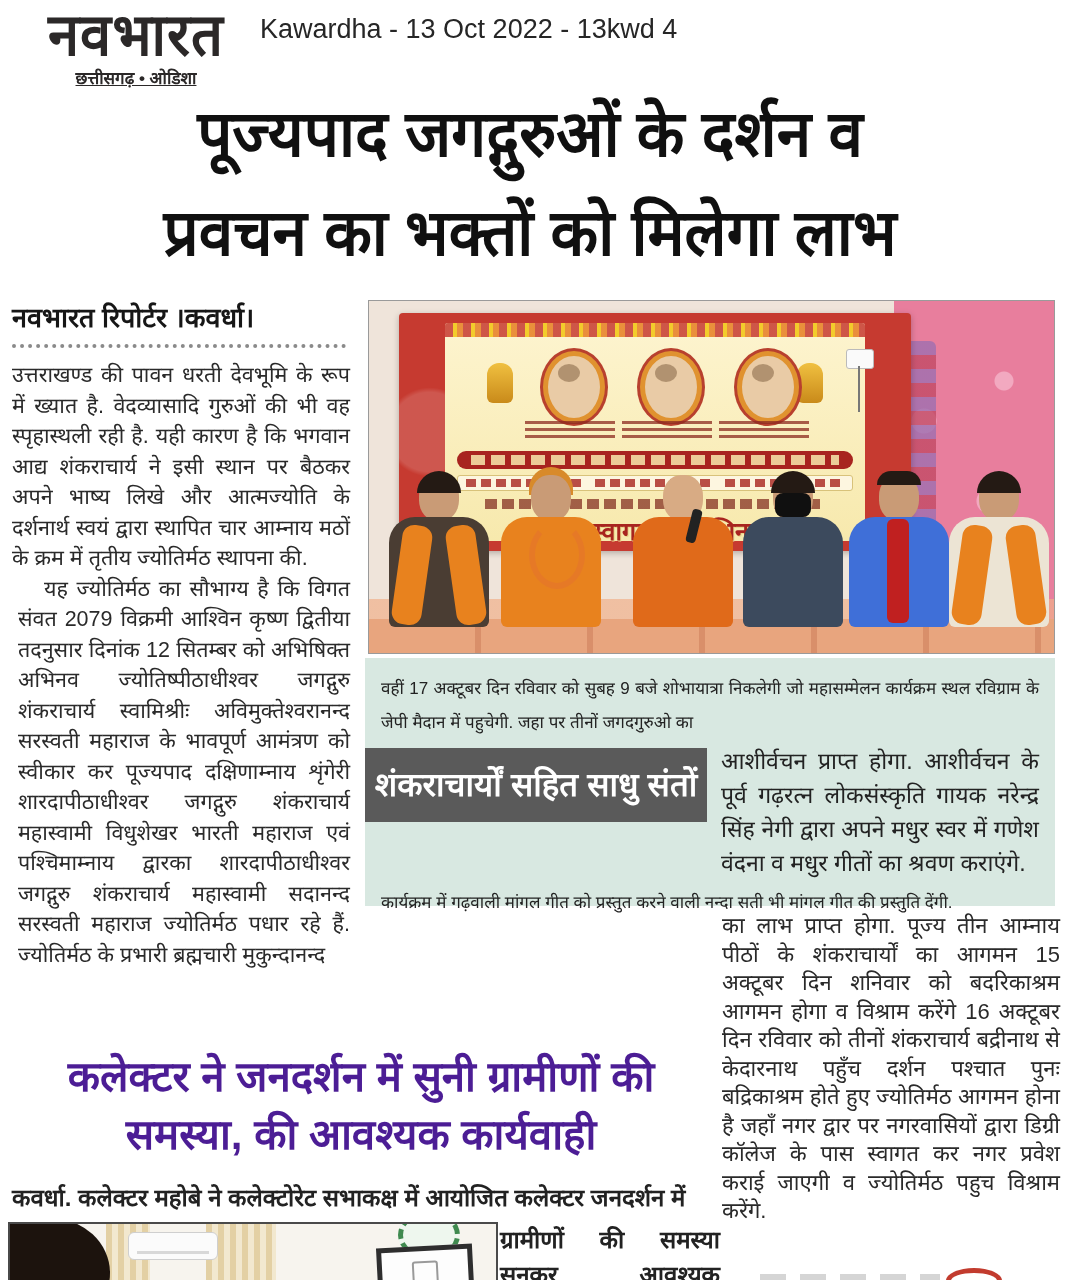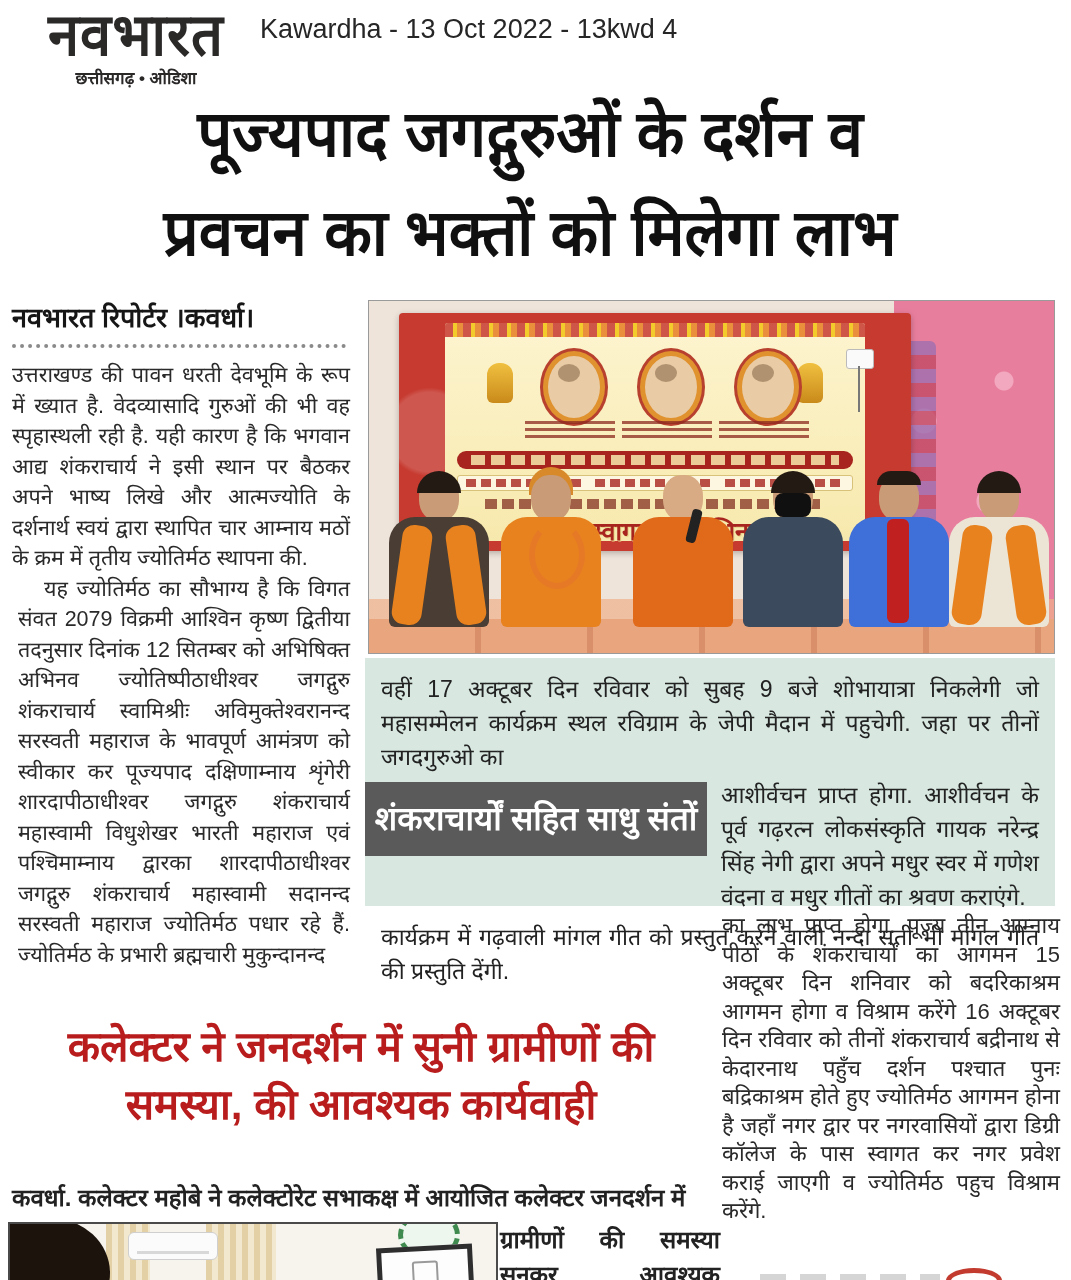--- a/index.html
+++ b/index.html
@@ -5,21 +5,21 @@
   html,body{margin:0;padding:0;background:#e9e9e9;}
   .page{
     position:relative;width:1071px;height:1280px;background:#ffffff;
     overflow:hidden;margin:0 auto;
     font-family:"Liberation Sans","DejaVu Sans",sans-serif;color:#1c1c1c;padding-left:40px;
   }
   
   .logo-block{position:absolute;left:10px;top:6px;width:252px;text-align:center;}
   .logo-main{font-size:56px;font-weight:800;letter-spacing:1px;color:#2b2828;line-height:58px;
     transform:scaleY(1.05);}
-  .logo-sub{font-size:17px;font-weight:700;color:#2b2828;margin-top:2px;}
+  .logo-sub{font-size:17px;font-weight:700;color:#2b2828;margin-top:2px;text-decoration:underline;}
   .dateline{position:absolute;left:260px;top:14px;font-size:27px;color:#262626;font-weight:500;}
   
   .headline1{position:absolute;left:0;top:88px;width:1060px;text-align:center;
     font-weight:800;color:#101010;font-size:62px;line-height:95px;transform:scaleY(1.04);}
   
   .edge-scroll{position:absolute;right:-14px;top:148px;width:30px;height:68px;
     background:#fdfdfd;border:2px solid #c9c9c9;border-radius:12px;}
   
   .byline{position:absolute;left:12px;top:298px;font-size:27px;font-weight:700;color:#161616;}
   .dotrule{position:absolute;left:12px;top:344px;width:334px;border-top:4px dotted #8a8a8a;}
@@ -85,29 +85,29 @@
   .mask{position:absolute;left:34px;top:18px;width:36px;height:24px;border-radius:8px;background:#101010;}
   .mic{position:absolute;left:58px;top:34px;width:10px;height:34px;background:#222;border-radius:4px;transform:rotate(14deg);}
   .scarf{position:absolute;left:40px;top:44px;width:22px;height:104px;background:#c02020;border-radius:6px;}
   .couch{position:absolute;left:0;right:0;bottom:0;height:34px;
     background:repeating-linear-gradient(90deg,#e8a57e 0 106px,#d98f6a 106px 112px);}
   .couch-back{position:absolute;left:0;right:0;bottom:28px;height:26px;
     background:repeating-linear-gradient(90deg,#f0b08a 0 96px,#e09a72 96px 110px);opacity:.7;}
   
   .green-sec{position:absolute;left:365px;top:658px;width:690px;height:248px;
     background:#d8e8e1;color:#222;}
-  .green-sec .gp{margin:0;padding:14px 16px 0 16px;font-size:23px;line-height:34px;text-align:justify;}
+  .green-sec .gp{margin:0;padding:14px 16px 0 16px;font-size:17px;line-height:34px;text-align:justify;}
   .green-row{display:flex;align-items:flex-start;}
   .callout{flex:0 0 330px;margin:8px 14px 6px 0;background:#5a5a5a;color:#ffffff;
     text-align:center;font-size:33px;font-weight:800;line-height:46px;padding:14px 6px;}
   .green-right{flex:1;padding:4px 16px 0 0;font-size:23px;line-height:34px;text-align:justify;}
   .gp.last{padding-top:6px;}
   
-  .headline2{position:absolute;left:0;top:1018px;width:722px;text-align:center;
-    font-weight:800;color:#b91c1c;font-size:42px;line-height:58px;}
+  .headline2{position:absolute;left:0;top:1048px;width:722px;text-align:center;
+    font-weight:800;color:#4c1d95;font-size:42px;line-height:58px;}
   
   .lead2{position:absolute;left:12px;top:1182px;width:708px;font-size:24px;line-height:32px;
     font-weight:600;color:#222;text-align:justify;}
   .photo2{position:absolute;left:8px;top:1222px;width:486px;height:80px;
     border:2px solid #4a4a4a;background:#f7f4ee;overflow:hidden;}
   .dark-blob{position:absolute;left:-20px;top:-6px;width:120px;height:110px;border-radius:0 60% 60% 0;background:#1c130d;}
   .curtain{position:absolute;top:0;height:100%;
     background:repeating-linear-gradient(90deg,#e3d0a4 0 6px,#f2e8cf 6px 12px);}
   .ac-unit{position:absolute;left:88px;top:8px;width:88px;height:26px;background:#fbfbfb;
     border:1px solid #cfcfcf;border-radius:6px;}

